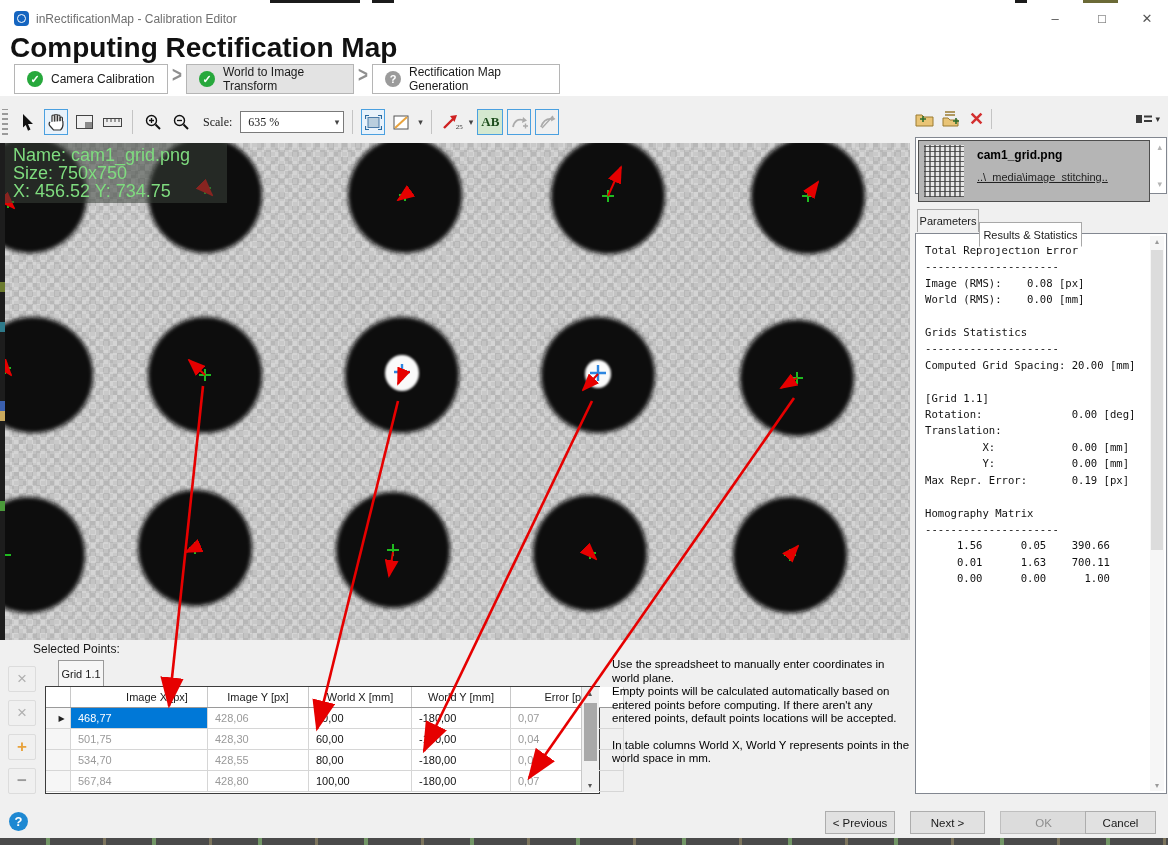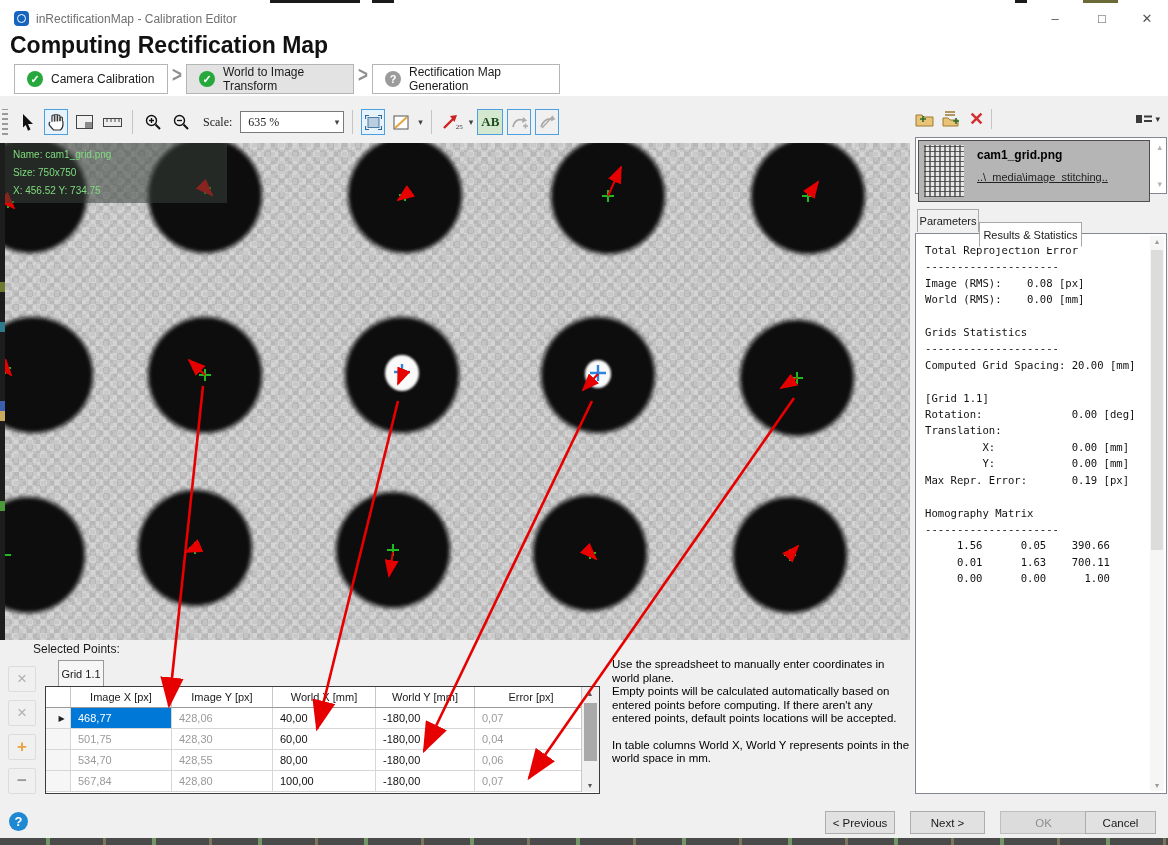--- a/index.html
+++ b/index.html
@@ -7,21 +7,21 @@
        font-family:"Liberation Sans",sans-serif;color:#1a1a1a;-webkit-font-smoothing:antialiased;}
   .abs{position:absolute;}
   
   .top-artifact{left:0;top:0;width:1168px;height:3px;background:#fff;}
   .top-artifact i{position:absolute;top:0;height:3px;display:block;}
   .titlebar{left:0;top:3px;width:1168px;height:30px;background:#fff;}
   .app-icon{left:14px;top:8px;width:15px;height:15px;border-radius:4px;background:#1565c0;}
   .app-icon:after{content:"";position:absolute;left:3px;top:3px;width:7px;height:7px;border:1.5px solid #fff;border-radius:50%;}
   .title-text{left:36px;top:9px;font-size:12px;color:#707070;}
   .winbtn{top:4px;width:30px;height:24px;text-align:center;line-height:24px;font-size:13px;color:#555;}
-  .heading{left:10px;top:32px;font-size:23px;font-weight:600;color:#111;}
+  .heading{left:10px;top:32px;font-size:28px;font-weight:600;color:#111;}
   
   .step{top:64px;height:30px;background:#fff;border:1px solid #b5b5b5;display:flex;align-items:center;gap:8px;padding:0 12px;box-sizing:border-box;font-size:12px;}
   .step.selected{background:#e3e3e3;}
   .stepicon{width:16px;height:16px;border-radius:50%;color:#fff;font-size:11px;font-weight:bold;line-height:16px;text-align:center;flex:0 0 16px;}
   .stepicon.check{background:#27a83c;}
   .stepicon.question{background:#9b9b9b;}
   .chev{top:66px;font-size:17px;font-weight:bold;color:#8f8f8f;transform:scaleY(1.25);}
   
   .content{left:0;top:96px;width:1168px;height:742px;background:#f0f0f0;}
   
@@ -37,21 +37,21 @@
   .ddarrow{font-size:9px;color:#444;margin-left:1px;}
   .sub25{font-size:7px;color:#333;margin-left:-3px;margin-top:10px;}
   
   .left-strip{left:0;top:143px;width:5px;height:497px;
     background:linear-gradient(#1d1d1d 0 28%,#6b7a2e 28% 30%,#1d1d1d 30% 36%,#2e7a8a 36% 38%,#1d1d1d 38% 52%,#3a5fae 52% 54%,#c9a95e 54% 56%,#1d1d1d 56% 72%,#4a9a3a 72% 74%,#1d1d1d 74% 100%);}
   .canvas{left:5px;top:143px;width:905px;height:497px;background-color:#c9c9c9;
     background-image:repeating-conic-gradient(rgba(255,255,255,0.16) 0% 25%,rgba(0,0,0,0.045) 0% 50%),
                      repeating-conic-gradient(rgba(0,0,0,0.05) 0% 25%,rgba(255,255,255,0.06) 0% 50%);
     background-size:14px 14px,9px 9px;overflow:hidden;}
   .canvas svg{position:absolute;left:0;top:0;}
-  .overlay-box{left:0;top:0;width:222px;height:60px;background:rgba(58,66,58,0.55);color:#7fdc7f;font-size:10px;line-height:18px;padding:3px 0 0 8px;box-sizing:border-box;}
+  .overlay-box{left:0;top:0;width:222px;height:60px;background:rgba(58,66,58,0.55);color:#7fdc7f;font-size:18px;line-height:18px;padding:3px 0 0 8px;box-sizing:border-box;}
   
   .rp-toolbar{left:915px;top:9px;width:253px;height:28px;display:flex;align-items:center;gap:7px;}
   .rp-sep{width:1px;height:20px;background:#c4c4c4;}
   .del-x{color:#d32f2f;font-size:18px;font-weight:bold;line-height:18px;}
   .view-toggle{position:absolute;right:8px;display:flex;align-items:center;gap:3px;color:#333;}
   .filelist{left:915px;top:41px;width:252px;height:57px;background:#fff;border:1px solid #828790;box-sizing:border-box;}
   .fileitem{position:absolute;left:2px;top:2px;width:232px;height:62px;background:#b5b5b5;border:1px solid #4e4e4e;box-sizing:border-box;}
   .thumb{position:absolute;left:5px;top:4px;width:40px;height:52px;
     background:repeating-linear-gradient(0deg,rgba(60,60,60,.8) 0 1.5px,transparent 1.5px 5px),
                repeating-linear-gradient(90deg,#777 0 1.5px,#e6e6e6 1.5px 5px);}
@@ -374,21 +374,21 @@
   <div class="abs minibtn" style="top:604px;color:#b0b0b0;">×</div>
   <div class="abs minibtn" style="top:638px;color:#e8a33d;font-weight:bold;">+</div>
   <div class="abs minibtn" style="top:672px;color:#9a9a9a;font-weight:bold;">−</div>
   <div class="abs gridtab">Grid 1.1</div>
 
   <div class="abs ptable-wrap">
     <table class="ptable">
       <thead>
           <tr>
             <th style="width: 24px;"></th>
-            <th style="width: 100px;">Image X [px]</th>
+            <th style="width: 100px; padding-left: 36px;">Image X [px]</th>
             <th style="width: 100px;">Image Y [px]</th>
             <th style="width: 102px;">World X [mm]</th>
             <th style="width: 98px;">World Y [mm]</th>
             <th style="width: 112px;">Error [px]</th>
           </tr>
         </thead>
       <tbody>
           <tr>
             <td class="rowhdr">▶</td>
             <td class="selcell">468,77</td>

